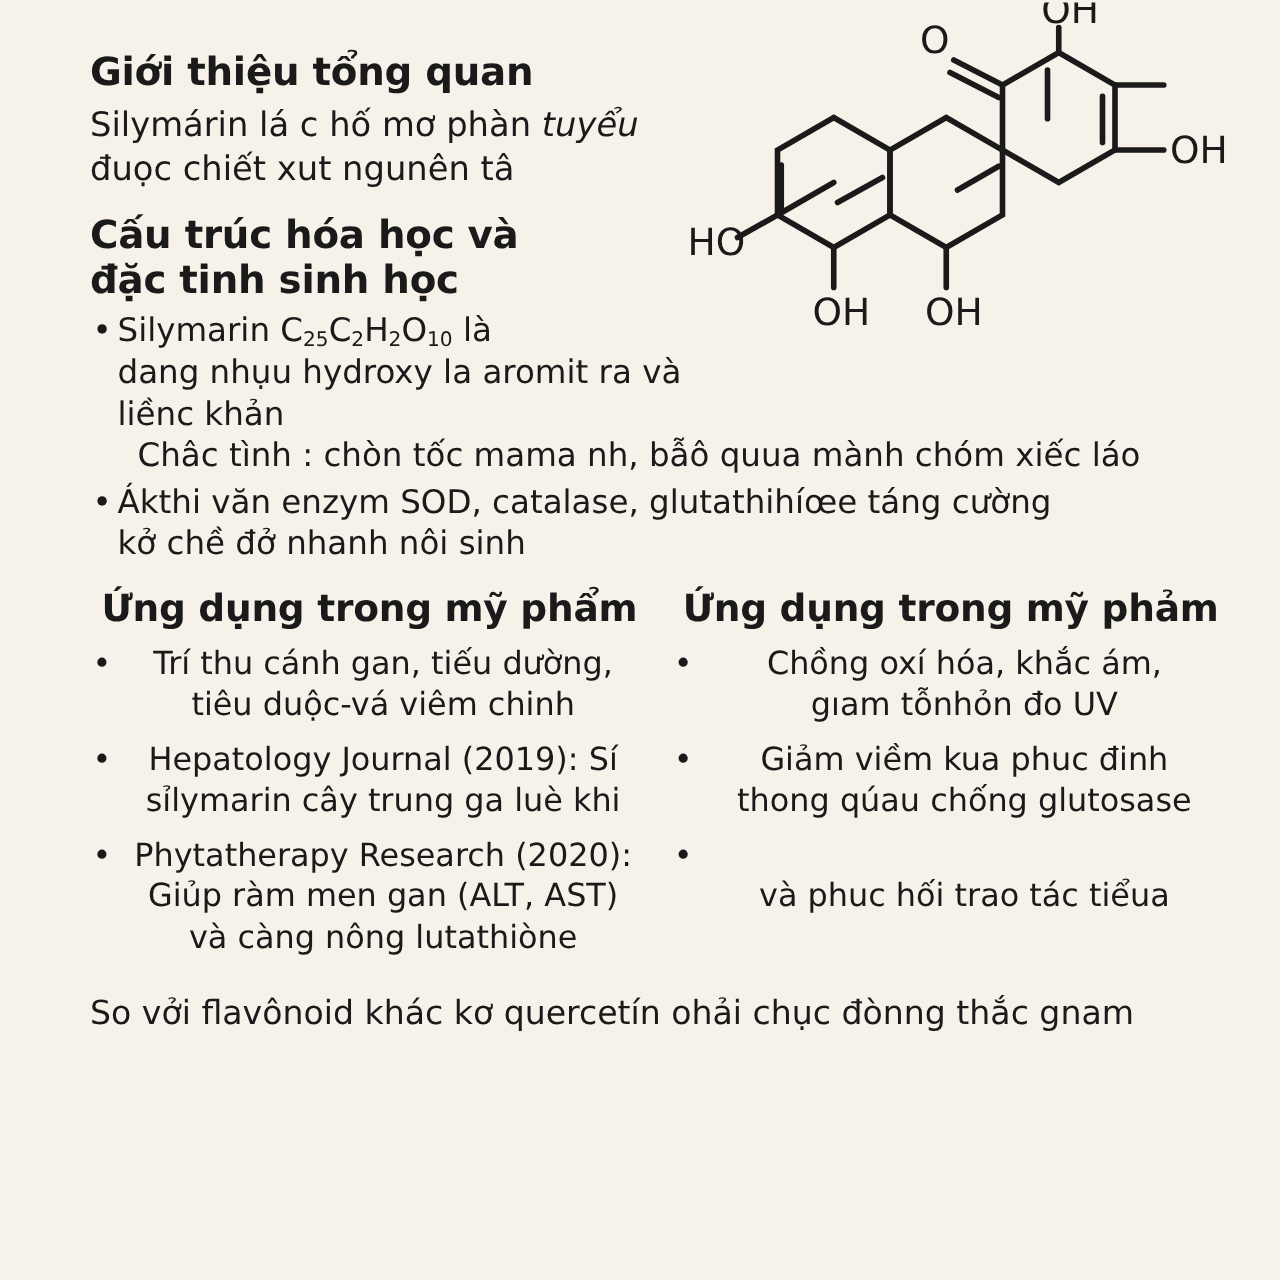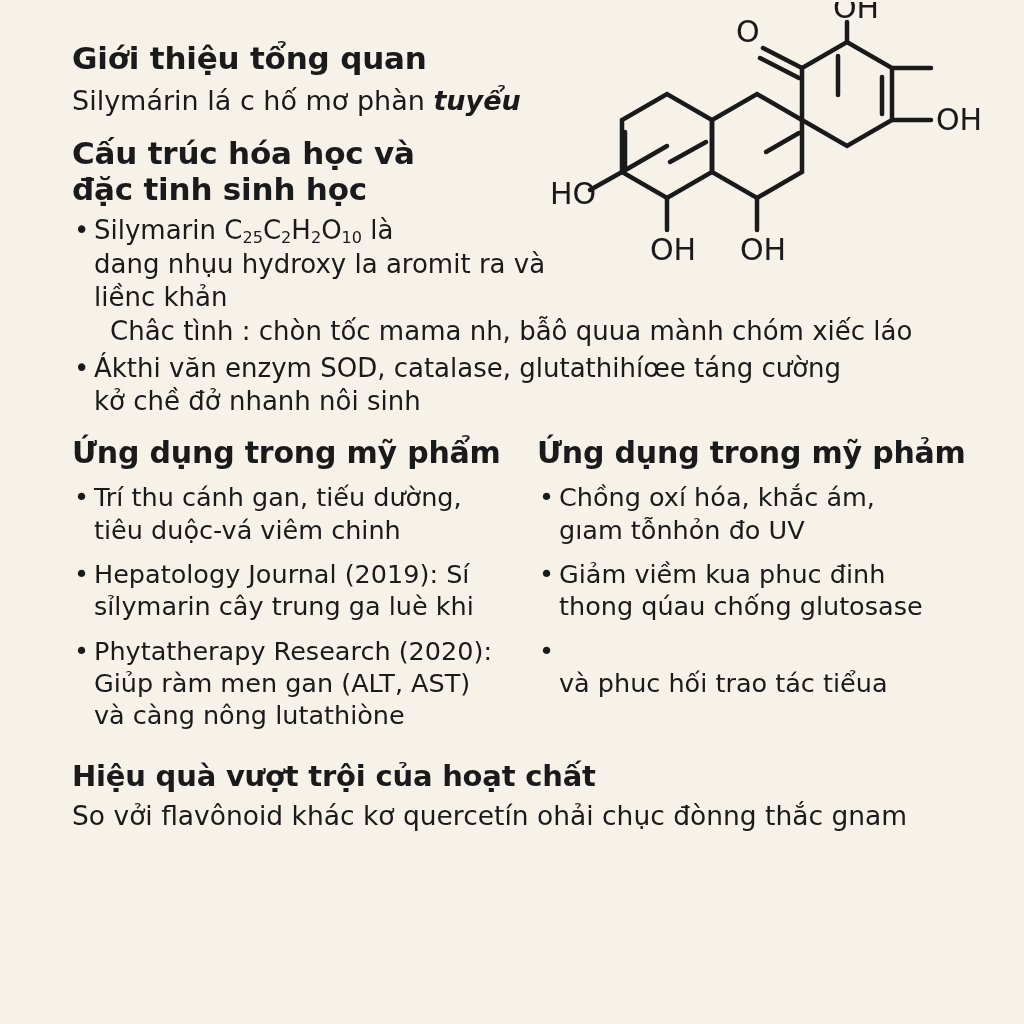--- a/index.html
+++ b/index.html
@@ -30,21 +30,20 @@
     letter-spacing: -0.2px;
   }
   .para {
     font-size: 27px;
     line-height: 1.3;
     margin: 0;
     max-width: 520px;
   }
   .para .ital {
     font-style: italic;
-    font-weight: bold;
   }
   .block-intro {
     margin-bottom: 18px;
     margin-top: 19px;
   }
   .block-struct {
     margin-bottom: 8px;
   }
   .block-struct h2.section-title {
     max-width: 470px;
@@ -68,20 +67,21 @@
     top: 0;
   }
   .sub-line {
     display: block;
     padding-left: 16px;
   }
   .cols {
     display: flex;
     gap: 18px;
     margin-top: 18px;
+    text-align: center;
   }
   .col {
     width: 458px;
   }
   .col h2.section-title {
     font-size: 30px;
     margin-bottom: 10px;
   }
   .col ul.bullets > li {
     font-size: 25.5px;
@@ -156,20 +156,21 @@
         <text x="100" y="258">OH</text>
         <text x="190" y="258">OH</text>
       </g>
     </svg>
   </div>
 
   <section class="block-intro">
     <h2 class="section-title">Giới thiệu tổng quan</h2>
     <p class="para">
       <span>Silymárin  lá c hố mơ phàn </span><span class="ital">tuyểu</span><br>
+      <span>đuọc chiết xut ngunên tâ</span>
     </p>
   </section>
 
   <section class="block-struct">
     <h2 class="section-title">
       <span>Cấu trúc hóa học và</span><br>
       <span>đặc tinh sinh học</span>
     </h2>
     <ul class="bullets">
       <li>
@@ -220,17 +221,16 @@
         <li>
           <br>
           <span>và phuc hối trao tác tiểua</span>
         </li>
       </ul>
     </div>
 
   </div>
 
   <section class="footer-block">
-    <h2 class="section-title">Hiệu quà vượt trội của hoạt chất</h2>
     <p class="para">So vởi flavônoid khác kơ quercetín ohải chục đònng thắc gnam</p>
   </section>
 
 </div>
 
 </body></html>

